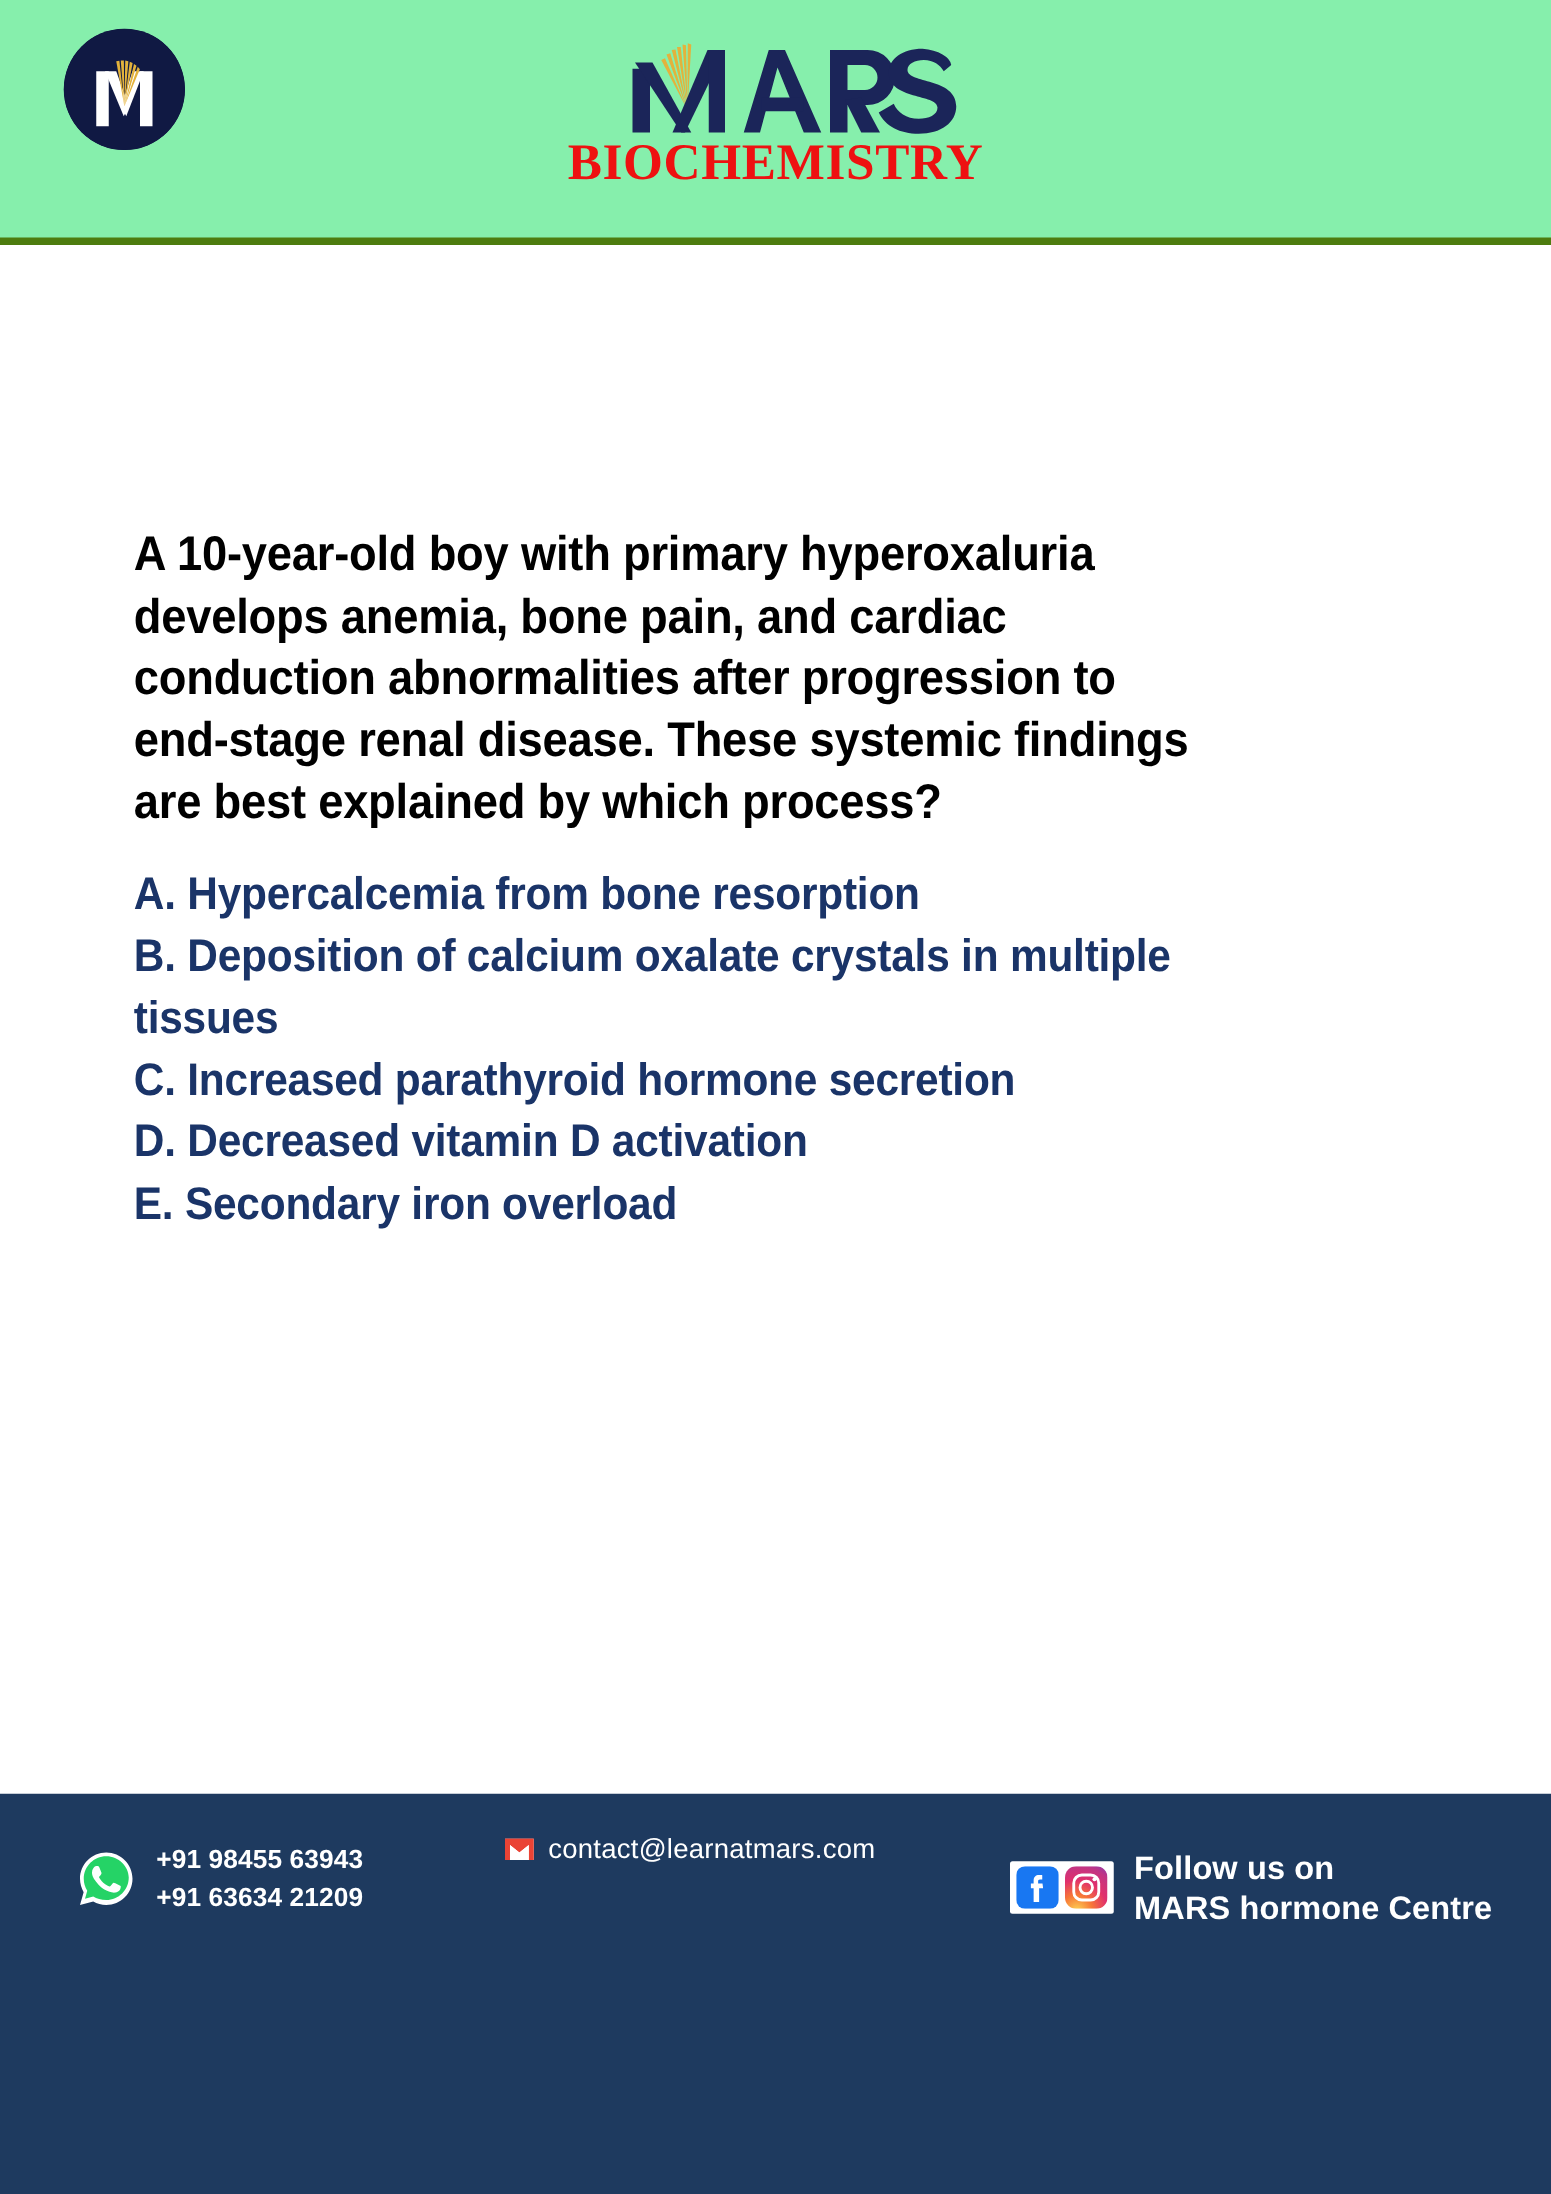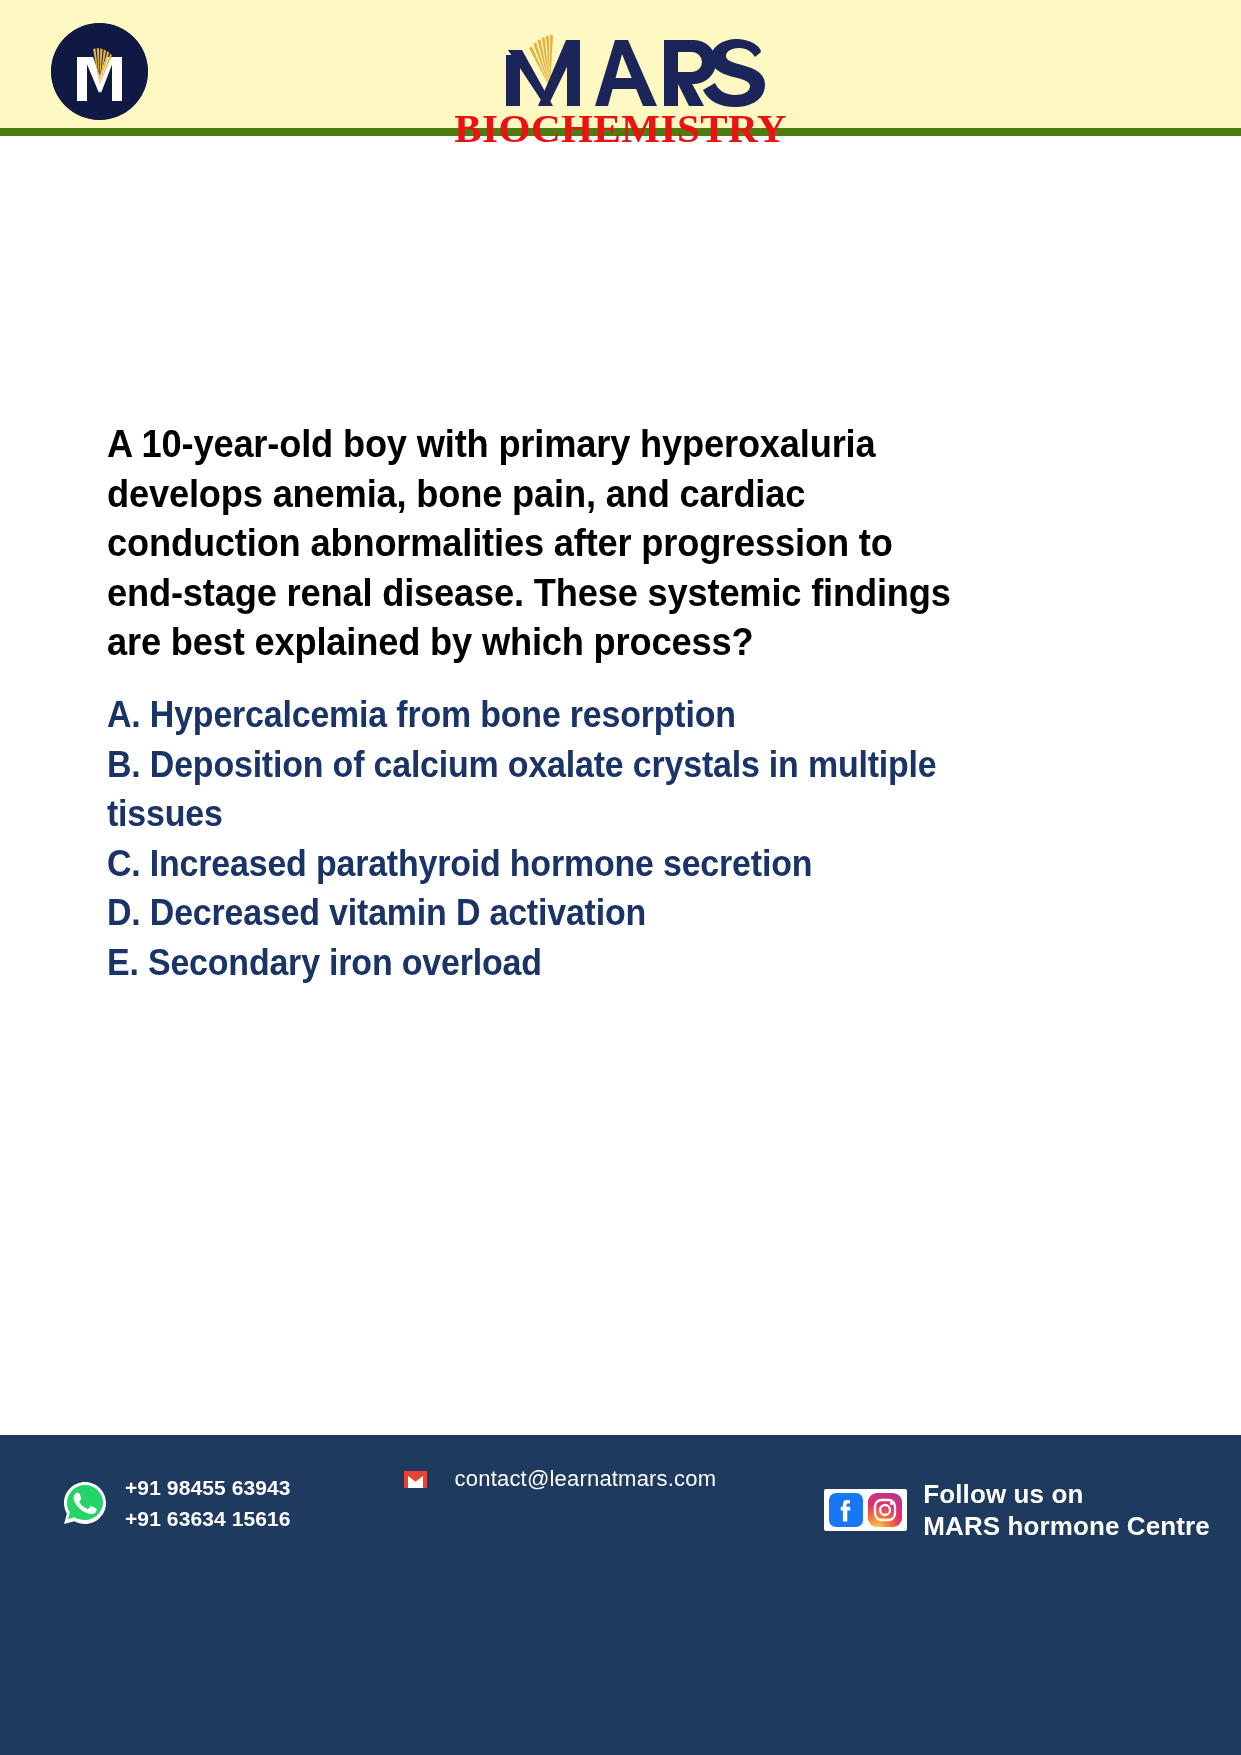--- a/index.html
+++ b/index.html
@@ -11,23 +11,23 @@
     height: 1755px;
     background: #ffffff;
     font-family: "Liberation Sans", sans-serif;
     overflow: hidden;
     position: relative;
   }
 
   
   .header {
     position: relative;
-    height: 136px;
-    background: #fef9c3;
-    border-bottom: 8px solid #4d7c0f;
+    height: 196px;
+    background: #86efac;
+    border-bottom: 6px solid #4d7c0f;
     box-sizing: border-box;
   }
 
   .brand-mark {
     position: absolute;
     left: 51px;
     top: 23px;
     width: 97px;
     height: 97px;
     border-radius: 50%;
@@ -132,21 +132,20 @@
     line-height: 31px;
     letter-spacing: 0.1px;
   }
 
   .fcol-contact { margin-left: 112px; margin-top: -10px; }
   .contact-row {
     display: flex;
     align-items: center;
     height: 34px;
     margin-bottom: 13px;
-    gap: 16px;
   }
   .contact-row:last-child { margin-bottom: 0; }
   .contact-icon { width: 25px; height: 25px; flex: 0 0 auto; }
   .contact-text {
     margin-left: 11px;
     color: #ffffff;
     font-family: "Liberation Sans Narrow", "Liberation Sans", sans-serif;
     font-size: 22px;
     letter-spacing: 0.2px;
     white-space: nowrap;
@@ -250,21 +249,21 @@
     <div class="fcol fcol-phone">
       <span class="wa-icon">
         <svg width="46" height="46" viewBox="0 0 46 46" xmlns="http://www.w3.org/2000/svg">
           <path d="M23,2 C11.4,2 2,11.4 2,23 c0,3.9 1.1,7.6 2.9,10.7 L2,44 l10.6,-2.8 C15.6,42.9 19.2,44 23,44 c11.6,0 21,-9.4 21,-21 C44,11.4 34.6,2 23,2 z" fill="#ffffff"></path>
           <path d="M23,5 C13.1,5 5,13.1 5,23 c0,3.5 1,6.8 2.8,9.5 l-1.8,6.4 l6.6,-1.7 C15.3,38.9 19,40 23,40 c9.9,0 18,-8.1 18,-18 C41,13.1 32.9,5 23,5 z" fill="#25d366"></path>
           <path d="M17.3,13.6 c-0.4,-0.9 -0.8,-0.9 -1.2,-0.9 l-1,0 c-0.4,0 -1,0.1 -1.5,0.7 c-0.5,0.6 -2,1.9 -2,4.7 c0,2.8 2,5.5 2.3,5.9 c0.3,0.4 3.9,6.3 9.7,8.6 c4.8,1.9 5.8,1.5 6.8,1.4 c1,-0.1 3.3,-1.3 3.8,-2.6 c0.5,-1.3 0.5,-2.4 0.3,-2.6 c-0.1,-0.2 -0.5,-0.4 -1.1,-0.7 c-0.6,-0.3 -3.3,-1.7 -3.9,-1.8 c-0.5,-0.2 -0.9,-0.3 -1.3,0.3 c-0.4,0.6 -1.5,1.8 -1.8,2.2 c-0.3,0.4 -0.7,0.4 -1.2,0.1 c-0.6,-0.3 -2.4,-0.9 -4.6,-2.8 c-1.7,-1.5 -2.8,-3.4 -3.2,-3.9 c-0.3,-0.6 0,-0.9 0.3,-1.2 c0.3,-0.3 0.6,-0.7 0.8,-1 c0.3,-0.3 0.4,-0.6 0.6,-1 c0.2,-0.4 0.1,-0.7 0,-1 C18.9,17.4 17.8,14.6 17.3,13.6 z" fill="#ffffff"></path>
         </svg>
       </span>
       <span class="phone-lines">
         <div>+91 98455 63943</div>
-        <div>+91 63634 15616</div>
+        <div>+91 63634 21209</div>
       </span>
     </div>
 
     <div class="fcol-contact">
       <div class="contact-row">
         <span class="contact-icon">
           <svg width="25" height="25" viewBox="0 0 25 25" xmlns="http://www.w3.org/2000/svg">
             <rect x="1" y="4" width="23" height="17" fill="#ffffff"></rect>
             <polygon points="1,4 1,21 5,21 5,9 12.5,15 20,9 20,21 24,21 24,4" fill="#ea4335"></polygon>
             <polygon points="1,4 12.5,13 24,4" fill="#ea4335"></polygon>

